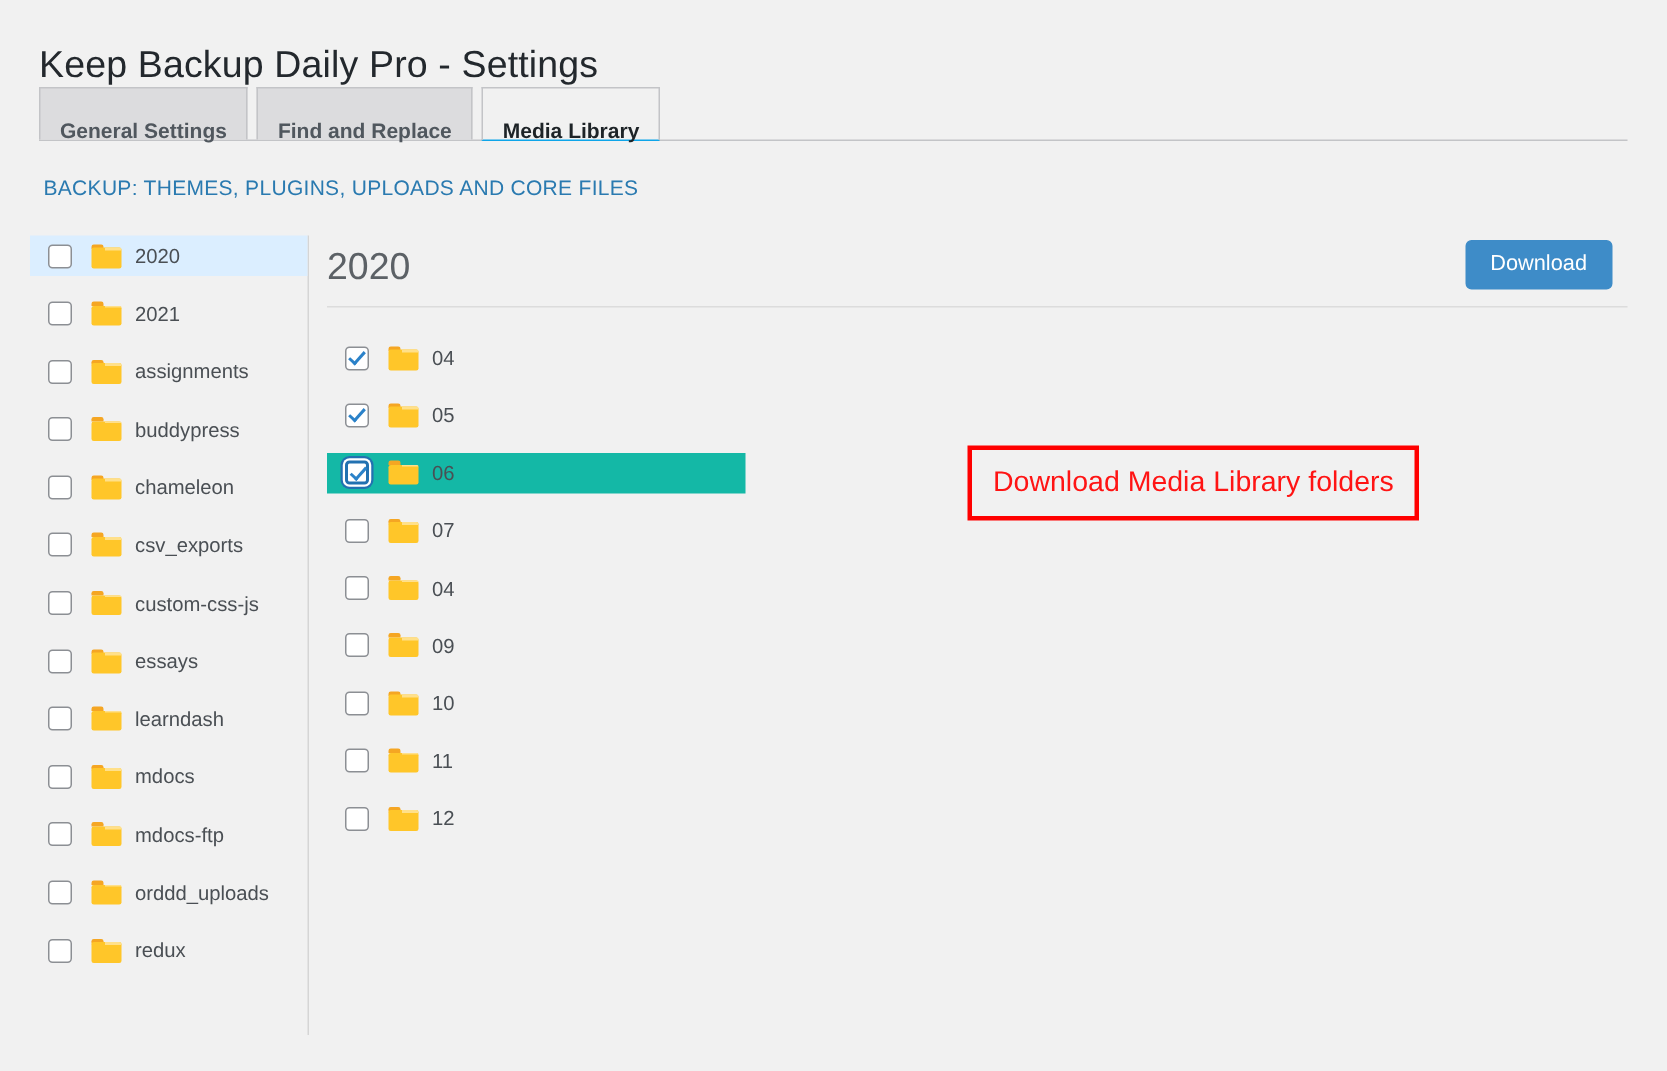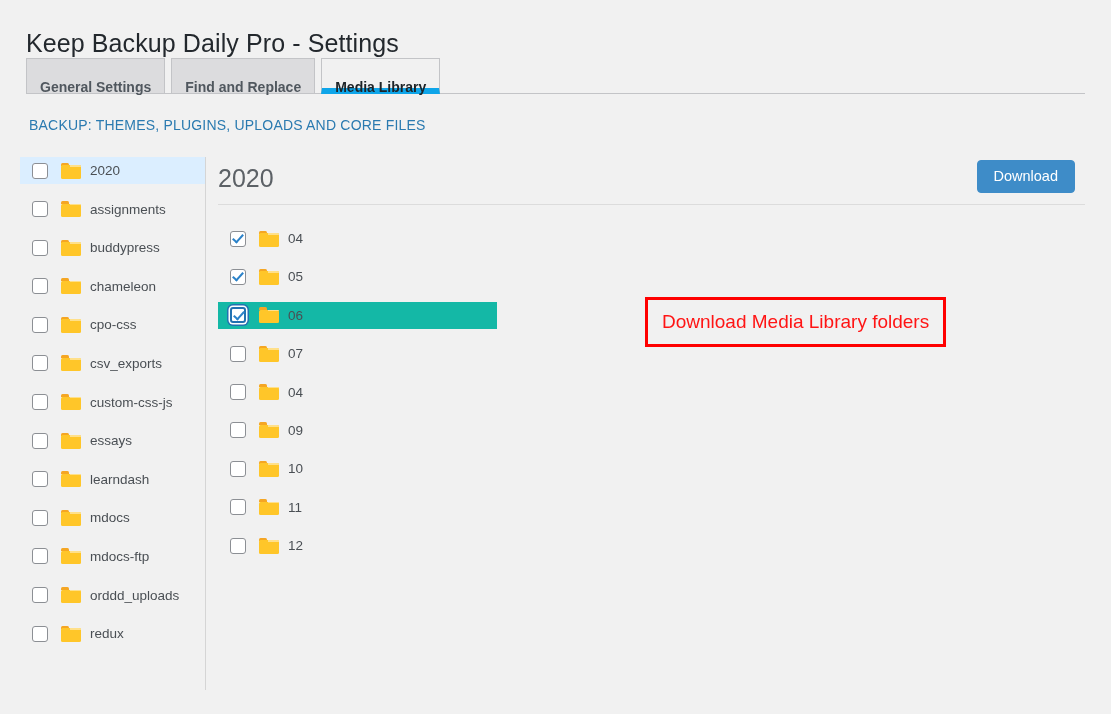--- a/index.html
+++ b/index.html
@@ -53,21 +53,21 @@
     border: 1px solid #c3c4c7;
     border-bottom: none;
     cursor: pointer;
     white-space: nowrap;
   }
   .tab.active {
     background: #f1f1f1;
     color: #1d2327;
     margin-bottom: -1px;
     height: 36px;
-    border-bottom: 6px solid #0ea5e9;
+    border-bottom: 1px solid #0ea5e9;
   }
 
   
   .section-link {
     position: absolute;
     left: 29px;
     top: 117px;
     font-size: 14px;
     color: #2a7ab0;
     text-decoration: none;
@@ -250,48 +250,48 @@
       </span>
       <span class="row-label">2020</span>
     </div>
     <div class="row">
       <span class="cb"></span>
       <span class="folder">
         <span class="tab-top"></span>
         <span class="body"></span>
         <span class="lip"></span>
       </span>
+      <span class="row-label">2021</span>
+    </div>
+    <div class="row">
+      <span class="cb"></span>
+      <span class="folder">
+        <span class="tab-top"></span>
+        <span class="body"></span>
+        <span class="lip"></span>
+      </span>
       <span class="row-label">assignments</span>
     </div>
     <div class="row">
       <span class="cb"></span>
       <span class="folder">
         <span class="tab-top"></span>
         <span class="body"></span>
         <span class="lip"></span>
       </span>
       <span class="row-label">buddypress</span>
     </div>
     <div class="row">
       <span class="cb"></span>
       <span class="folder">
         <span class="tab-top"></span>
         <span class="body"></span>
         <span class="lip"></span>
       </span>
       <span class="row-label">chameleon</span>
-    </div>
-    <div class="row">
-      <span class="cb"></span>
-      <span class="folder">
-        <span class="tab-top"></span>
-        <span class="body"></span>
-        <span class="lip"></span>
-      </span>
-      <span class="row-label">cpo-css</span>
     </div>
     <div class="row">
       <span class="cb"></span>
       <span class="folder">
         <span class="tab-top"></span>
         <span class="body"></span>
         <span class="lip"></span>
       </span>
       <span class="row-label">csv_exports</span>
     </div>

